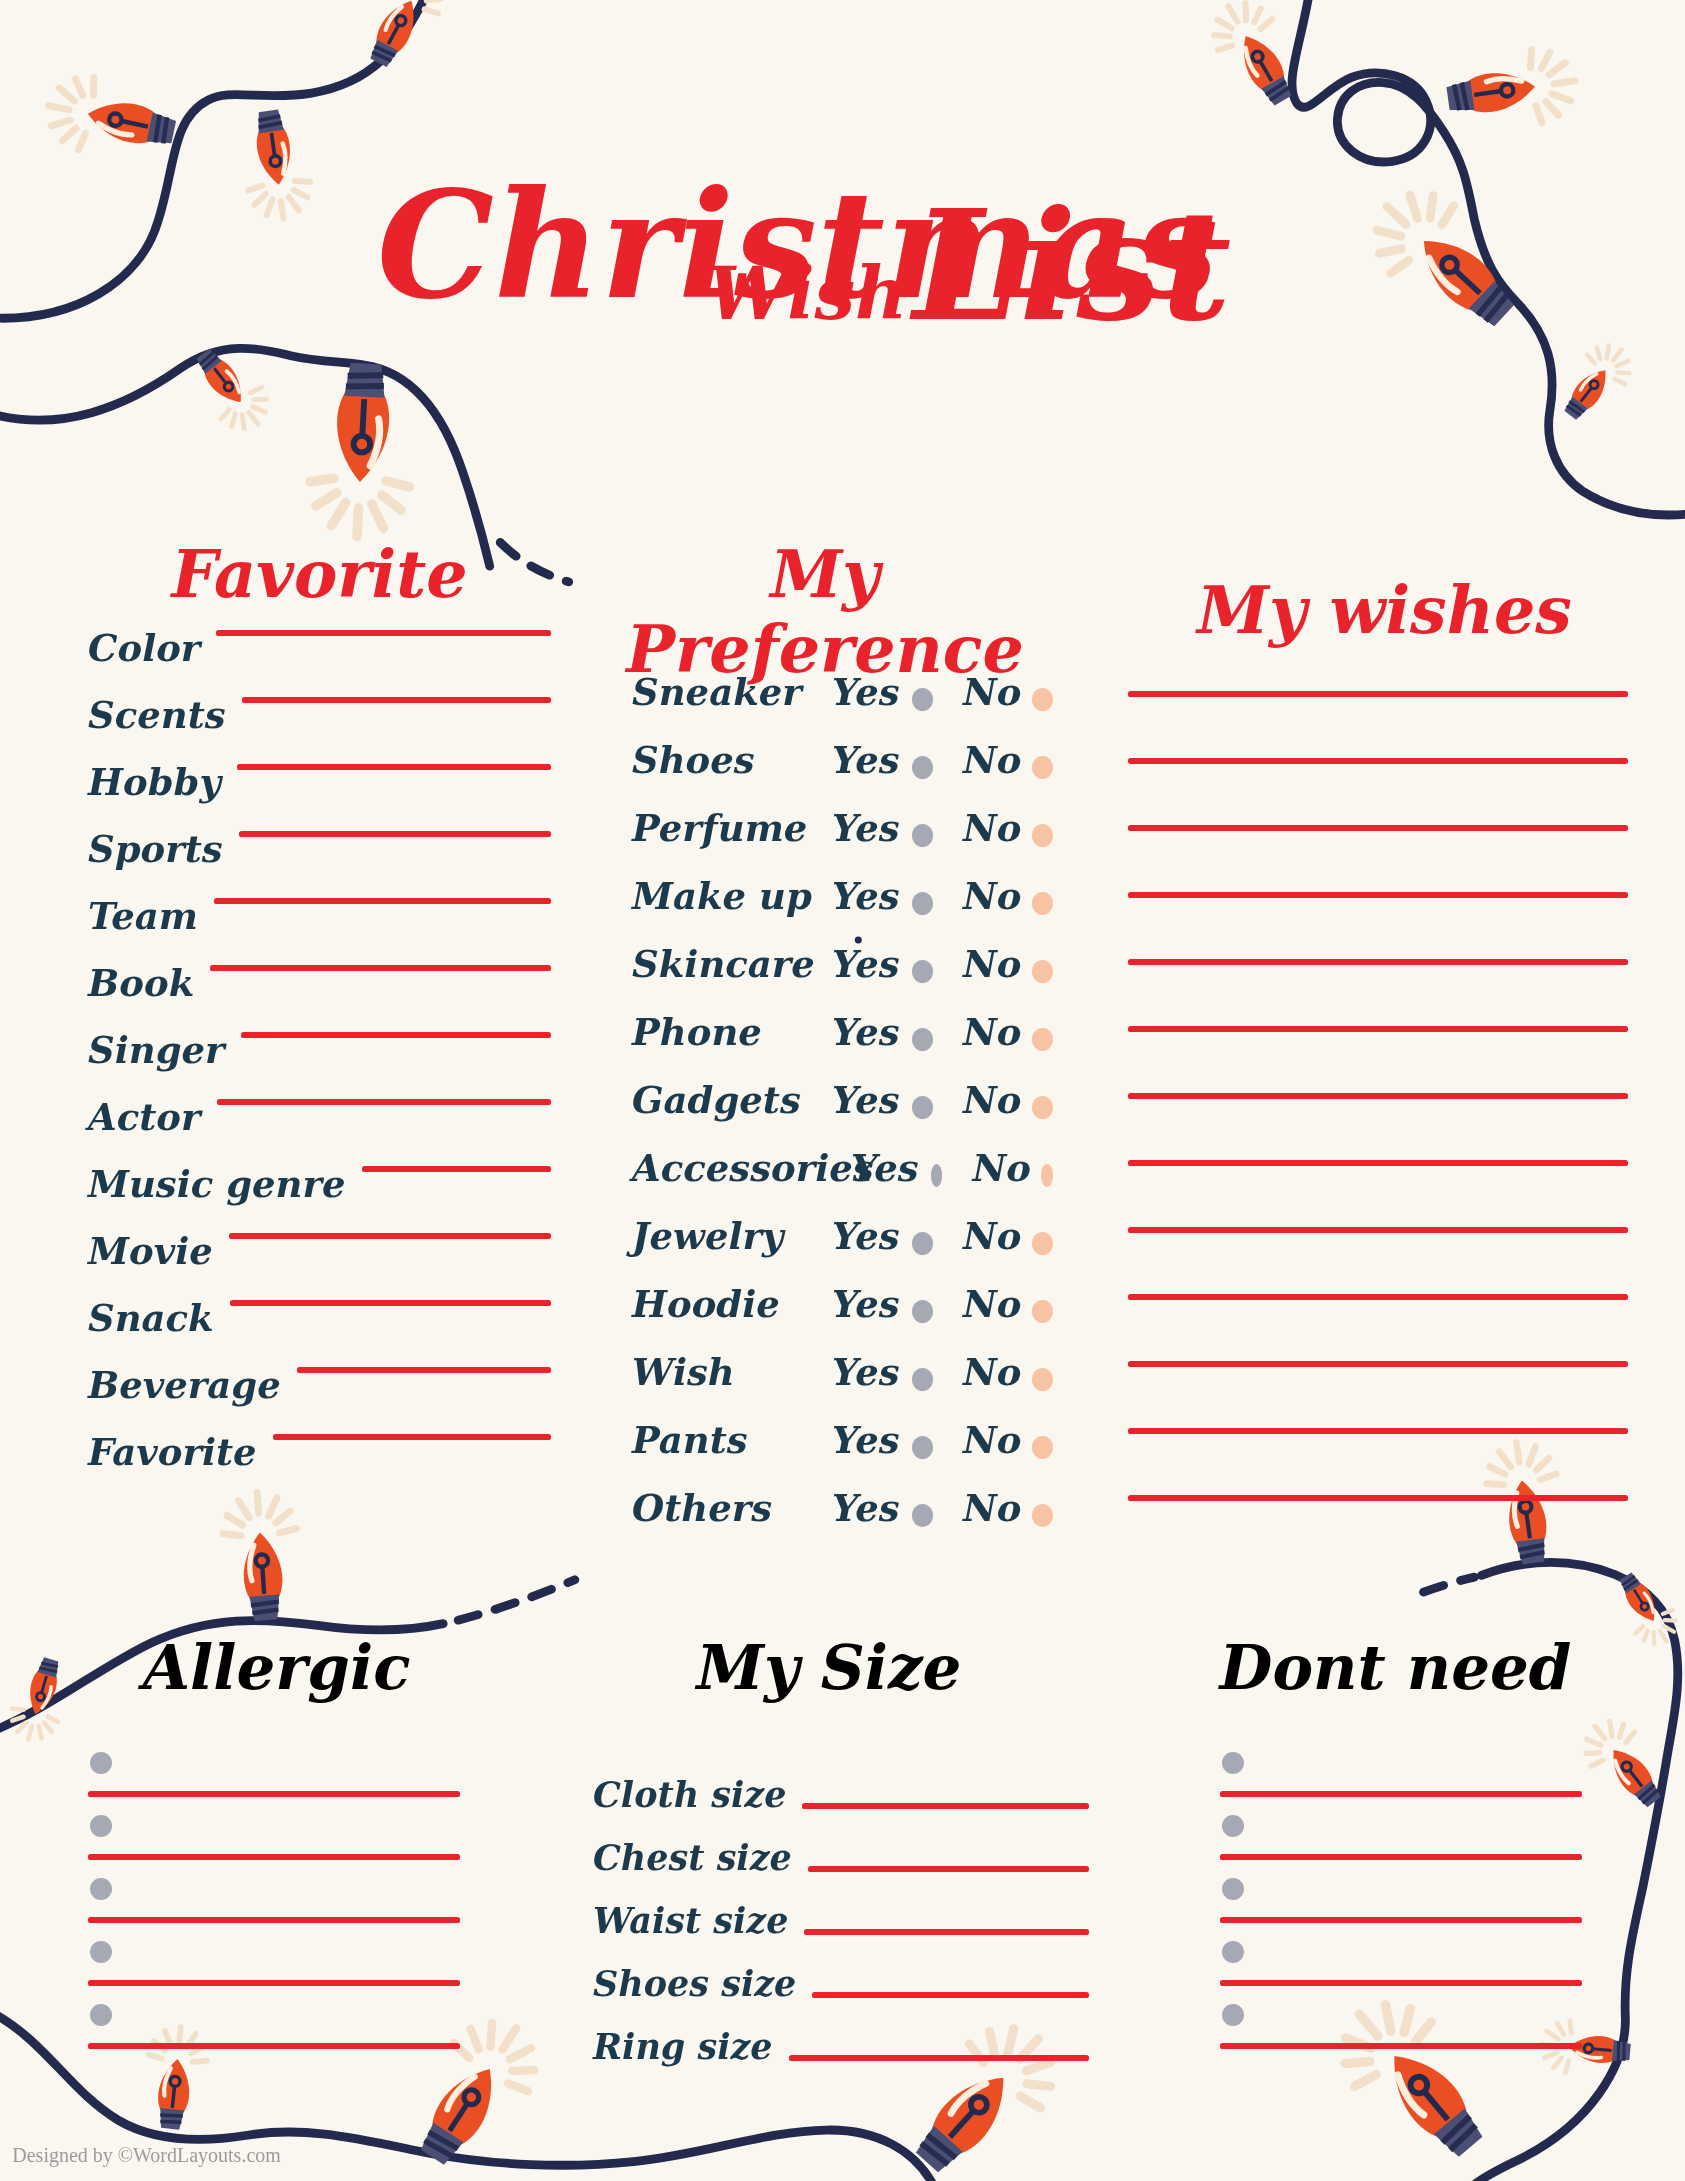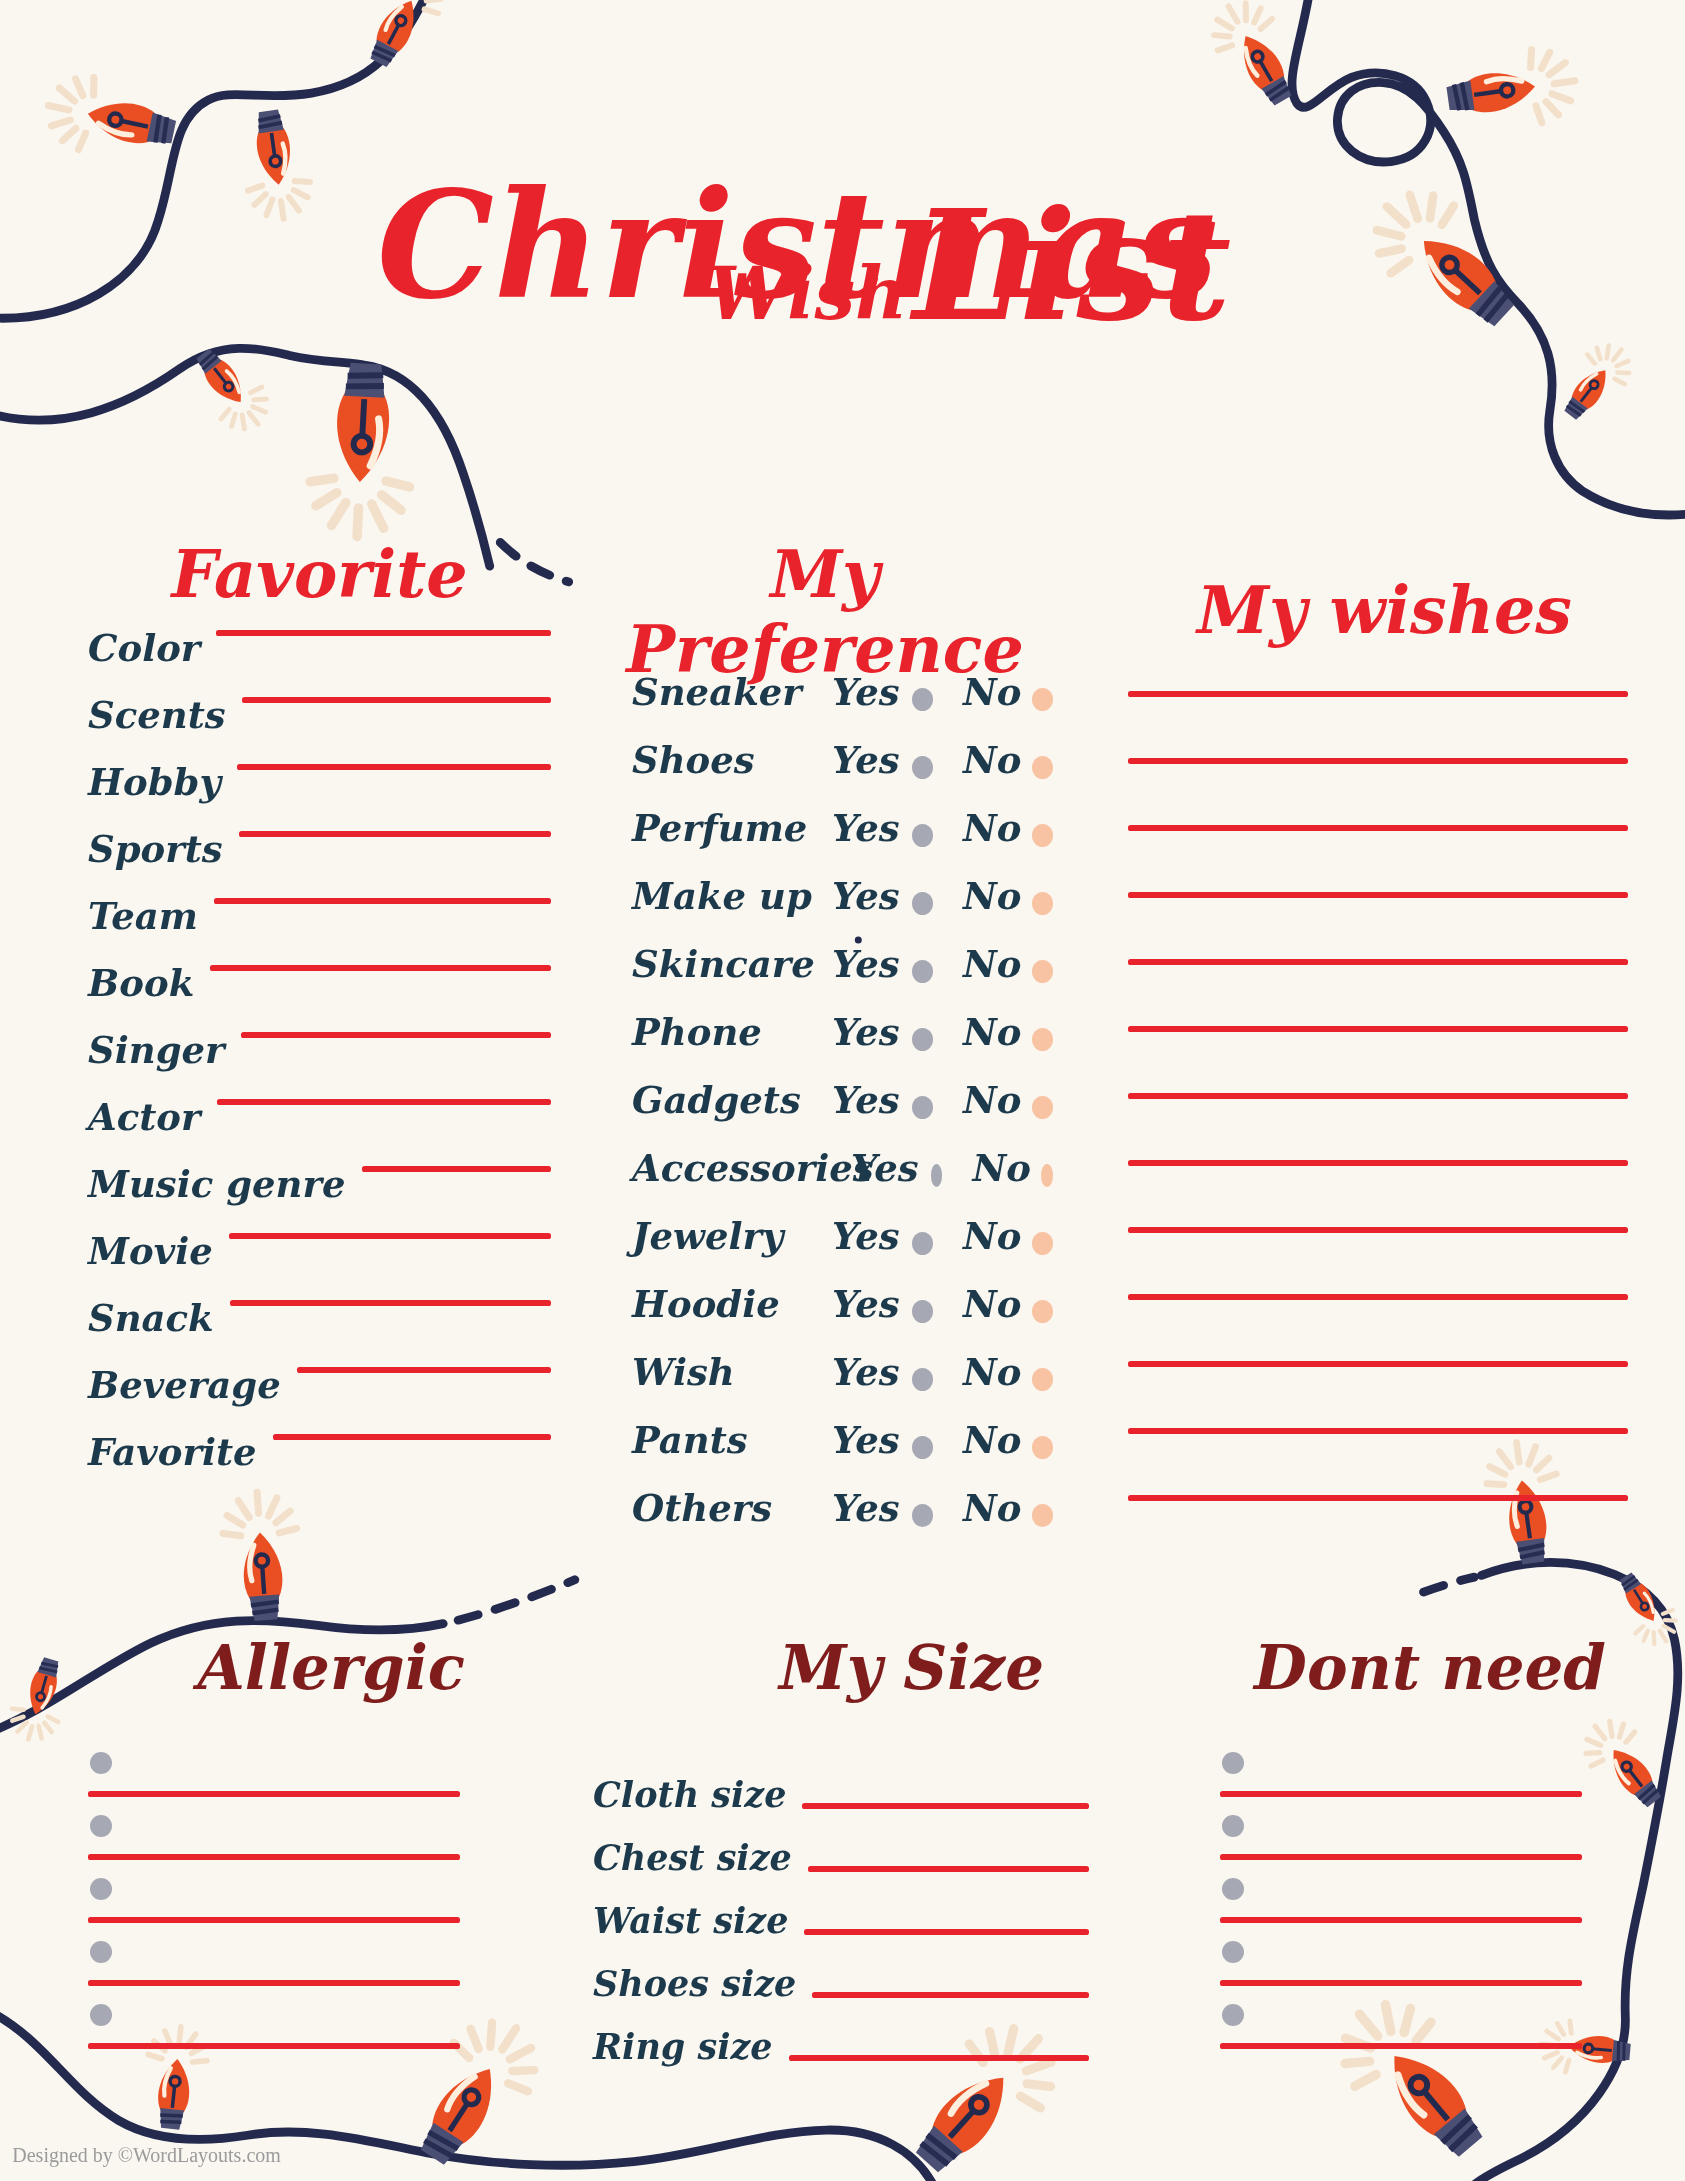--- a/index.html
+++ b/index.html
@@ -13,21 +13,21 @@
   
   .script{font-style:italic;font-weight:bold;color:#e8232b;}
   .t-christmas{position:absolute;left:377px;top:172px;width:614px;text-align:center;font-size:147px;line-height:1;}
   .t-wish{position:absolute;left:667px;top:258px;width:281px;text-align:center;font-size:72px;line-height:1;}
   .t-list{position:absolute;left:913px;top:191px;width:316px;text-align:center;font-size:151px;line-height:1;}
 
   .h1{position:absolute;text-align:center;font-size:65px;line-height:1.15;font-style:italic;font-weight:bold;color:#e8232b;}
   .h1.fav{left:88px;top:537px;width:463px;}
   .h1.pref{left:579px;top:537px;width:492px;}
   .h1.wish{left:1141px;top:537px;width:487px;margin-top:36px;}
-  .h2{position:absolute;text-align:right;font-size:61px;line-height:1.15;font-style:italic;font-weight:bold;color:#7f1d1d;}
+  .h2{position:absolute;text-align:center;font-size:61px;line-height:1.15;font-style:italic;font-weight:bold;color:#000000;}
   .h2.alg{left:88px;top:1633px;width:377px;}
   .h2.siz{left:614px;top:1633px;width:430px;}
   .h2.dnt{left:1185px;top:1633px;width:421px;}
 
   
   .lbl{font-style:italic;font-weight:600;color:#1c3a4c;white-space:nowrap;}
   .redline{background:#e8232b;height:6.1px;border-radius:2.6px;}
 
   .col-fav{position:absolute;left:88px;top:630px;width:463px;}
   .col-fav .row{display:flex;align-items:flex-start;height:67px;}

